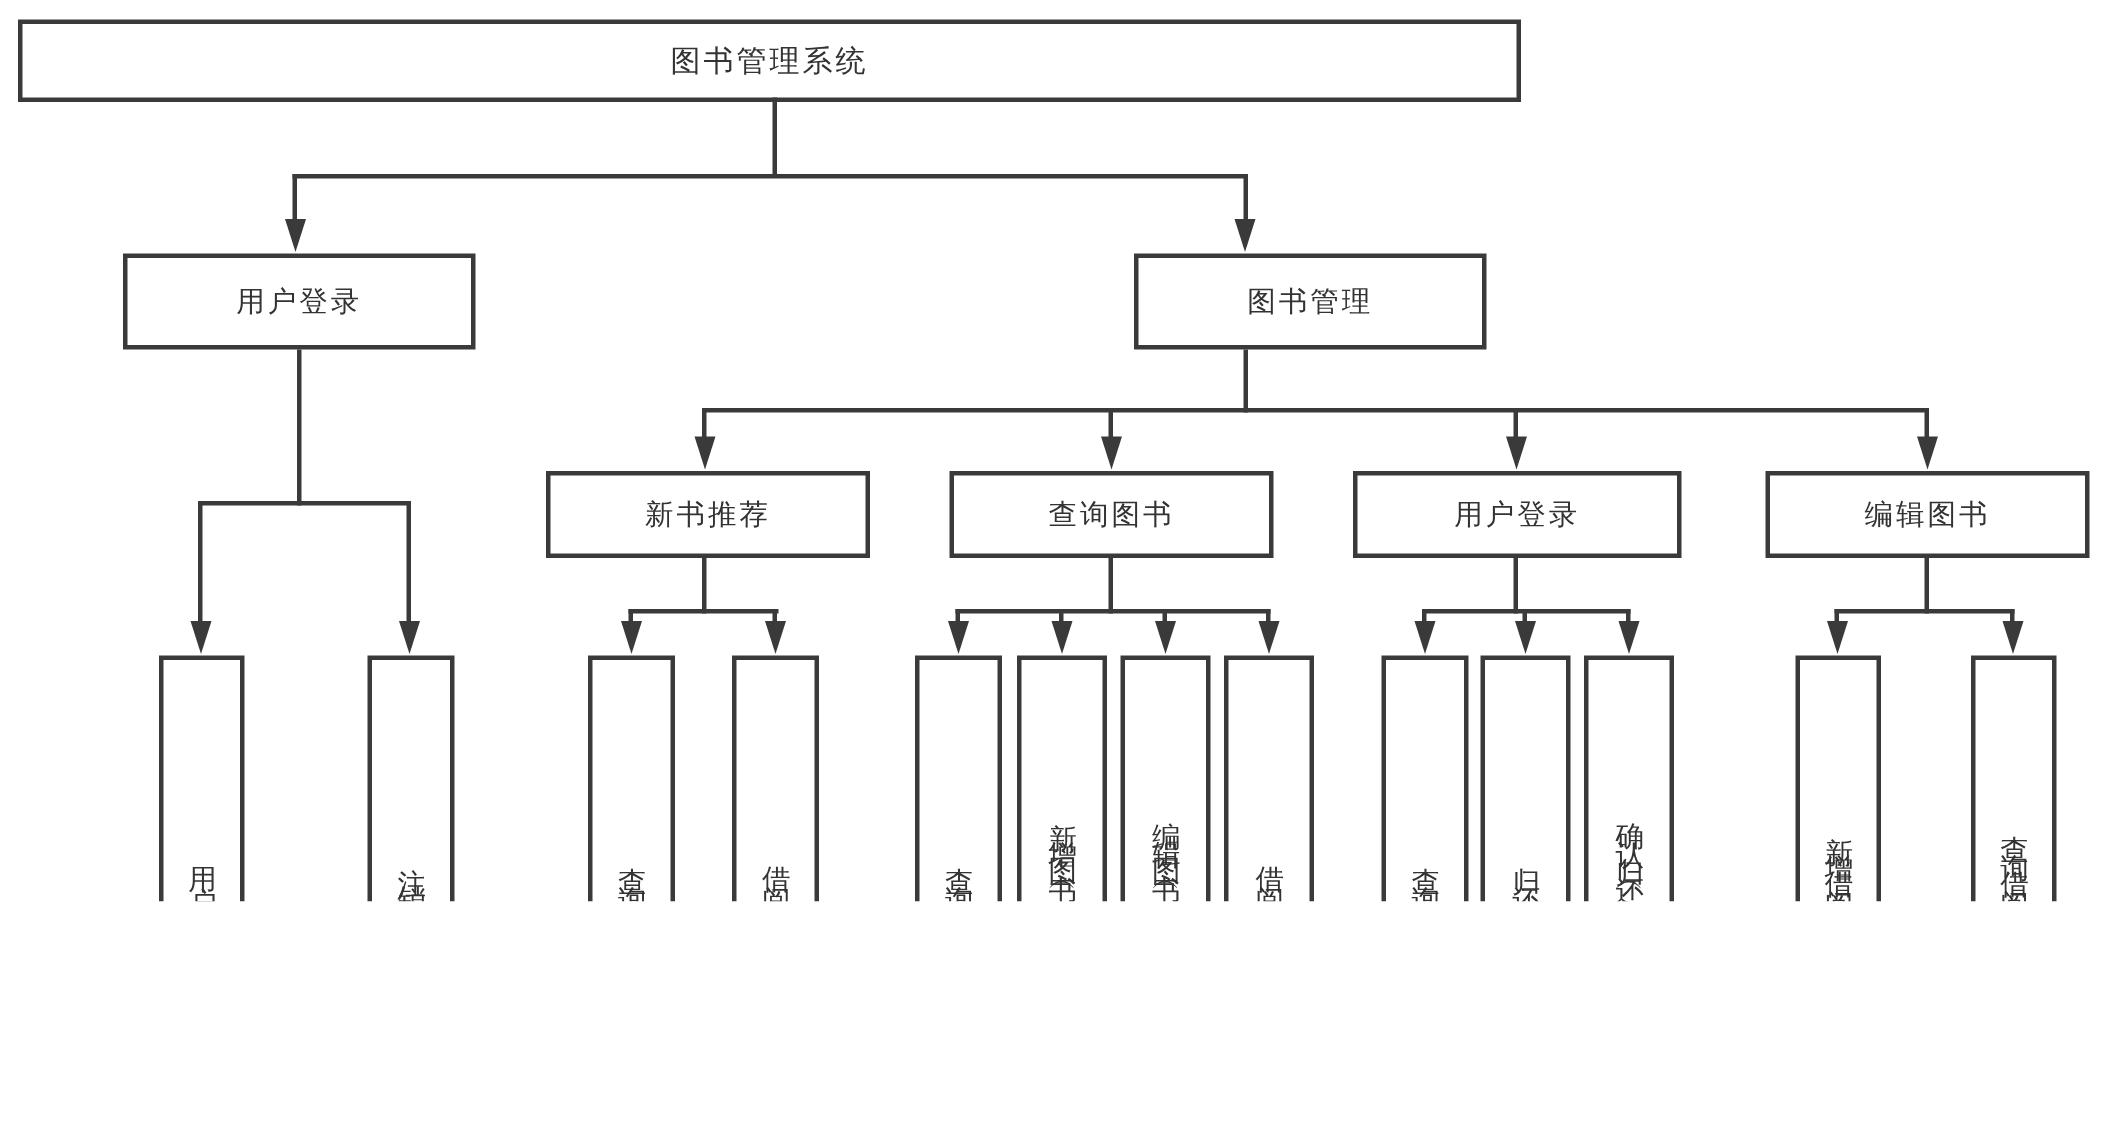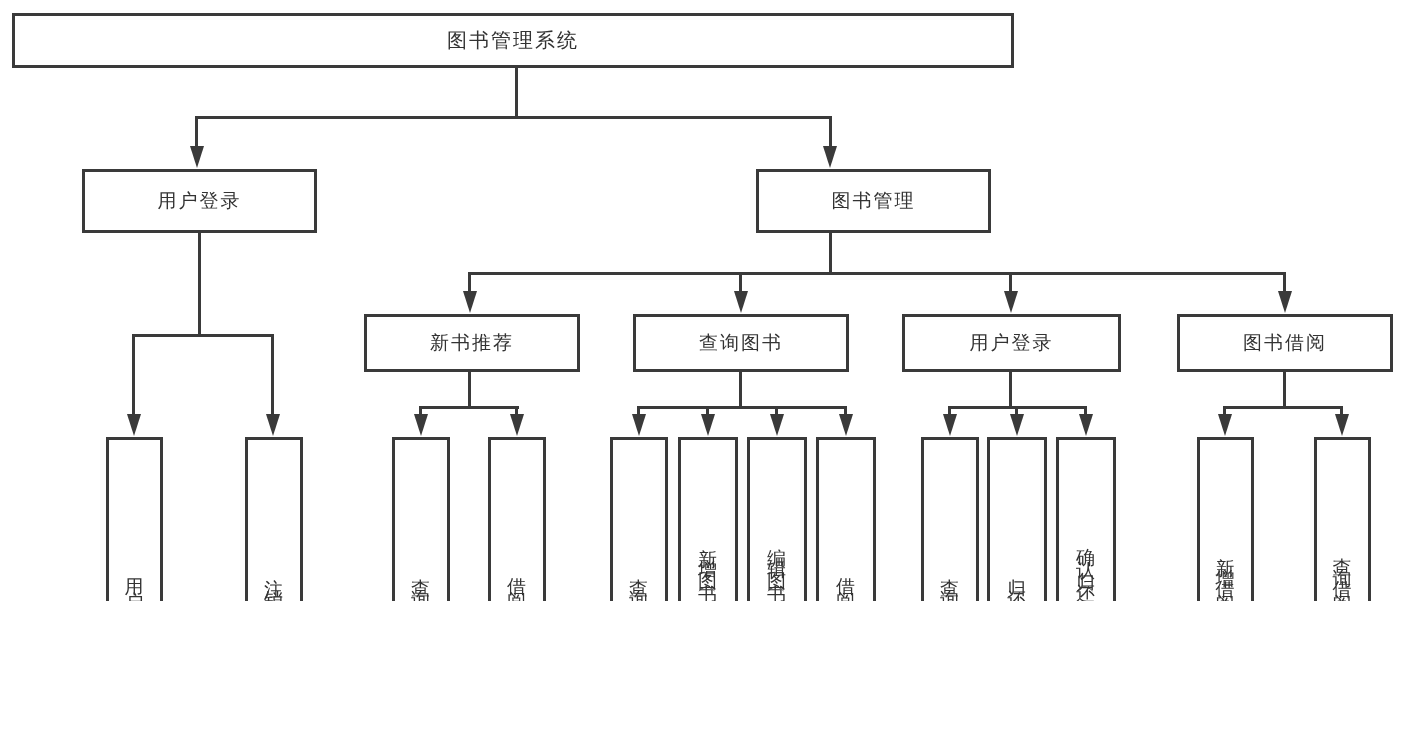--- a/index.html
+++ b/index.html
@@ -101,21 +101,21 @@
   <div class="box hbox" style="left:364px;top:314px;width:216px;height:58px;">
     <span>新书推荐</span>
   </div>
   <div class="box hbox" style="left:633px;top:314px;width:216px;height:58px;">
     <span>查询图书</span>
   </div>
   <div class="box hbox" style="left:902px;top:314px;width:219px;height:58px;">
     <span>用户登录</span>
   </div>
   <div class="box hbox" style="left:1177px;top:314px;width:216px;height:58px;">
-    <span>图书借阅</span>
+    <span>编辑图书</span>
   </div>
 
   <div class="vline" style="left:468px;top:372px;height:37px;"></div>
   <div class="hline" style="left:419px;top:406px;width:100px;"></div>
   <div class="vline" style="left:419px;top:406px;height:12px;"></div>
   <div class="arrow" style="left:414px;top:414px;"></div>
   <div class="vline" style="left:515px;top:406px;height:12px;"></div>
   <div class="arrow" style="left:510px;top:414px;"></div>
 
   <div class="vline" style="left:739px;top:372px;height:37px;"></div>

